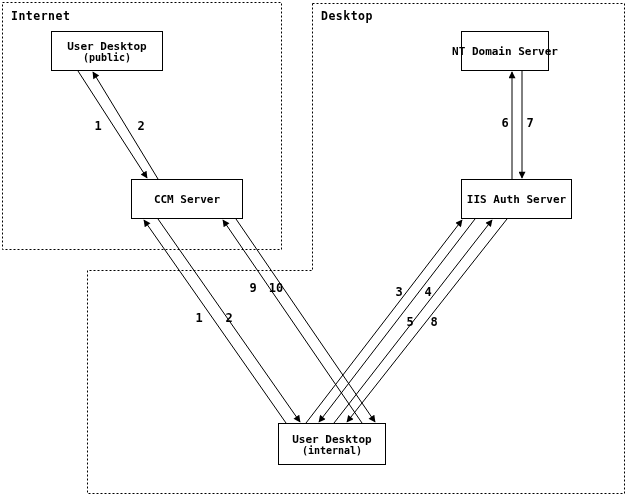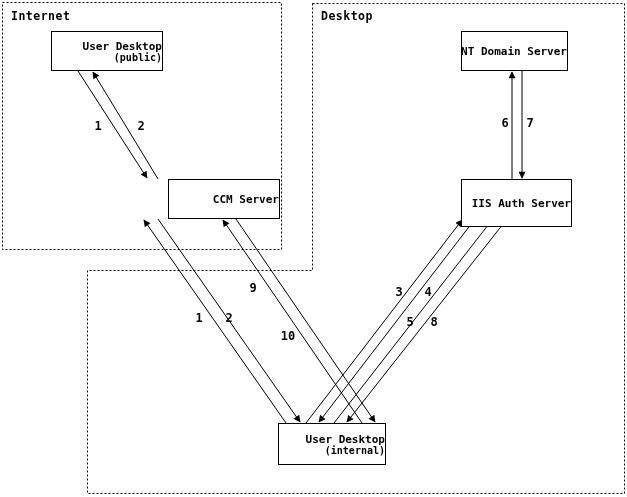--- a/index.html
+++ b/index.html
@@ -28,21 +28,21 @@
     letter-spacing: 0.5px;
     white-space: nowrap;
   }
   .node {
     position: absolute;
     box-sizing: border-box;
     border: 1px solid #000000;
     background: #ffffff;
     display: flex;
     flex-direction: column;
-    align-items: flex-end;
+    align-items: center;
     justify-content: center;
     text-align: center;
   }
   .node-title {
     font-size: 11px;
     font-weight: bold;
     line-height: 13px;
     white-space: nowrap;
   }
   .node-sub {
@@ -95,43 +95,43 @@
   </svg>
 
   <span class="zone-label" style="left:11px; top:9px;">Internet</span>
   <span class="zone-label" style="left:321px; top:9px;">Desktop</span>
 
   <div class="node" style="left:51px; top:31px; width:112px; height:40px;">
     <div class="node-title">User Desktop</div>
     <div class="node-sub">(public)</div>
   </div>
 
-  <div class="node" style="left:131px; top:179px; width:112px; height:40px;margin-left:37px;">
+  <div class="node" style="left:131px; top:179px; width:112px; height:40px;">
     <div class="node-title">CCM Server</div>
   </div>
 
-  <div class="node" style="left:461px; top:31px; width:107px; height:40px;">
+  <div class="node" style="left:461px; top:31px; width:88px; height:40px;">
     <div class="node-title">NT Domain Server</div>
   </div>
 
-  <div class="node" style="left:461px; top:179px; width:111px; height:48px;">
+  <div class="node" style="left:461px; top:179px; width:111px; height:40px;">
     <div class="node-title">IIS Auth Server</div>
   </div>
 
   <div class="node" style="left:278px; top:423px; width:108px; height:42px;">
     <div class="node-title">User Desktop</div>
     <div class="node-sub">(internal)</div>
   </div>
 
   <span class="arrow-label" style="left:98px;  top:126px;">1</span>
   <span class="arrow-label" style="left:141px; top:126px;">2</span>
   <span class="arrow-label" style="left:199px; top:318px;">1</span>
   <span class="arrow-label" style="left:229px; top:318px;">2</span>
   <span class="arrow-label" style="left:253px; top:288px;">9</span>
-  <span class="arrow-label" style="left:288px; top:288px;margin-top:48px;">10</span>
+  <span class="arrow-label" style="left:276px; top:288px;">10</span>
   <span class="arrow-label" style="left:399px; top:292px;">3</span>
   <span class="arrow-label" style="left:428px; top:292px;">4</span>
   <span class="arrow-label" style="left:410px; top:322px;">5</span>
   <span class="arrow-label" style="left:434px; top:322px;">8</span>
   <span class="arrow-label" style="left:505px; top:123px;">6</span>
   <span class="arrow-label" style="left:530px; top:123px;">7</span>
 
 </div>
 
 </body></html>

